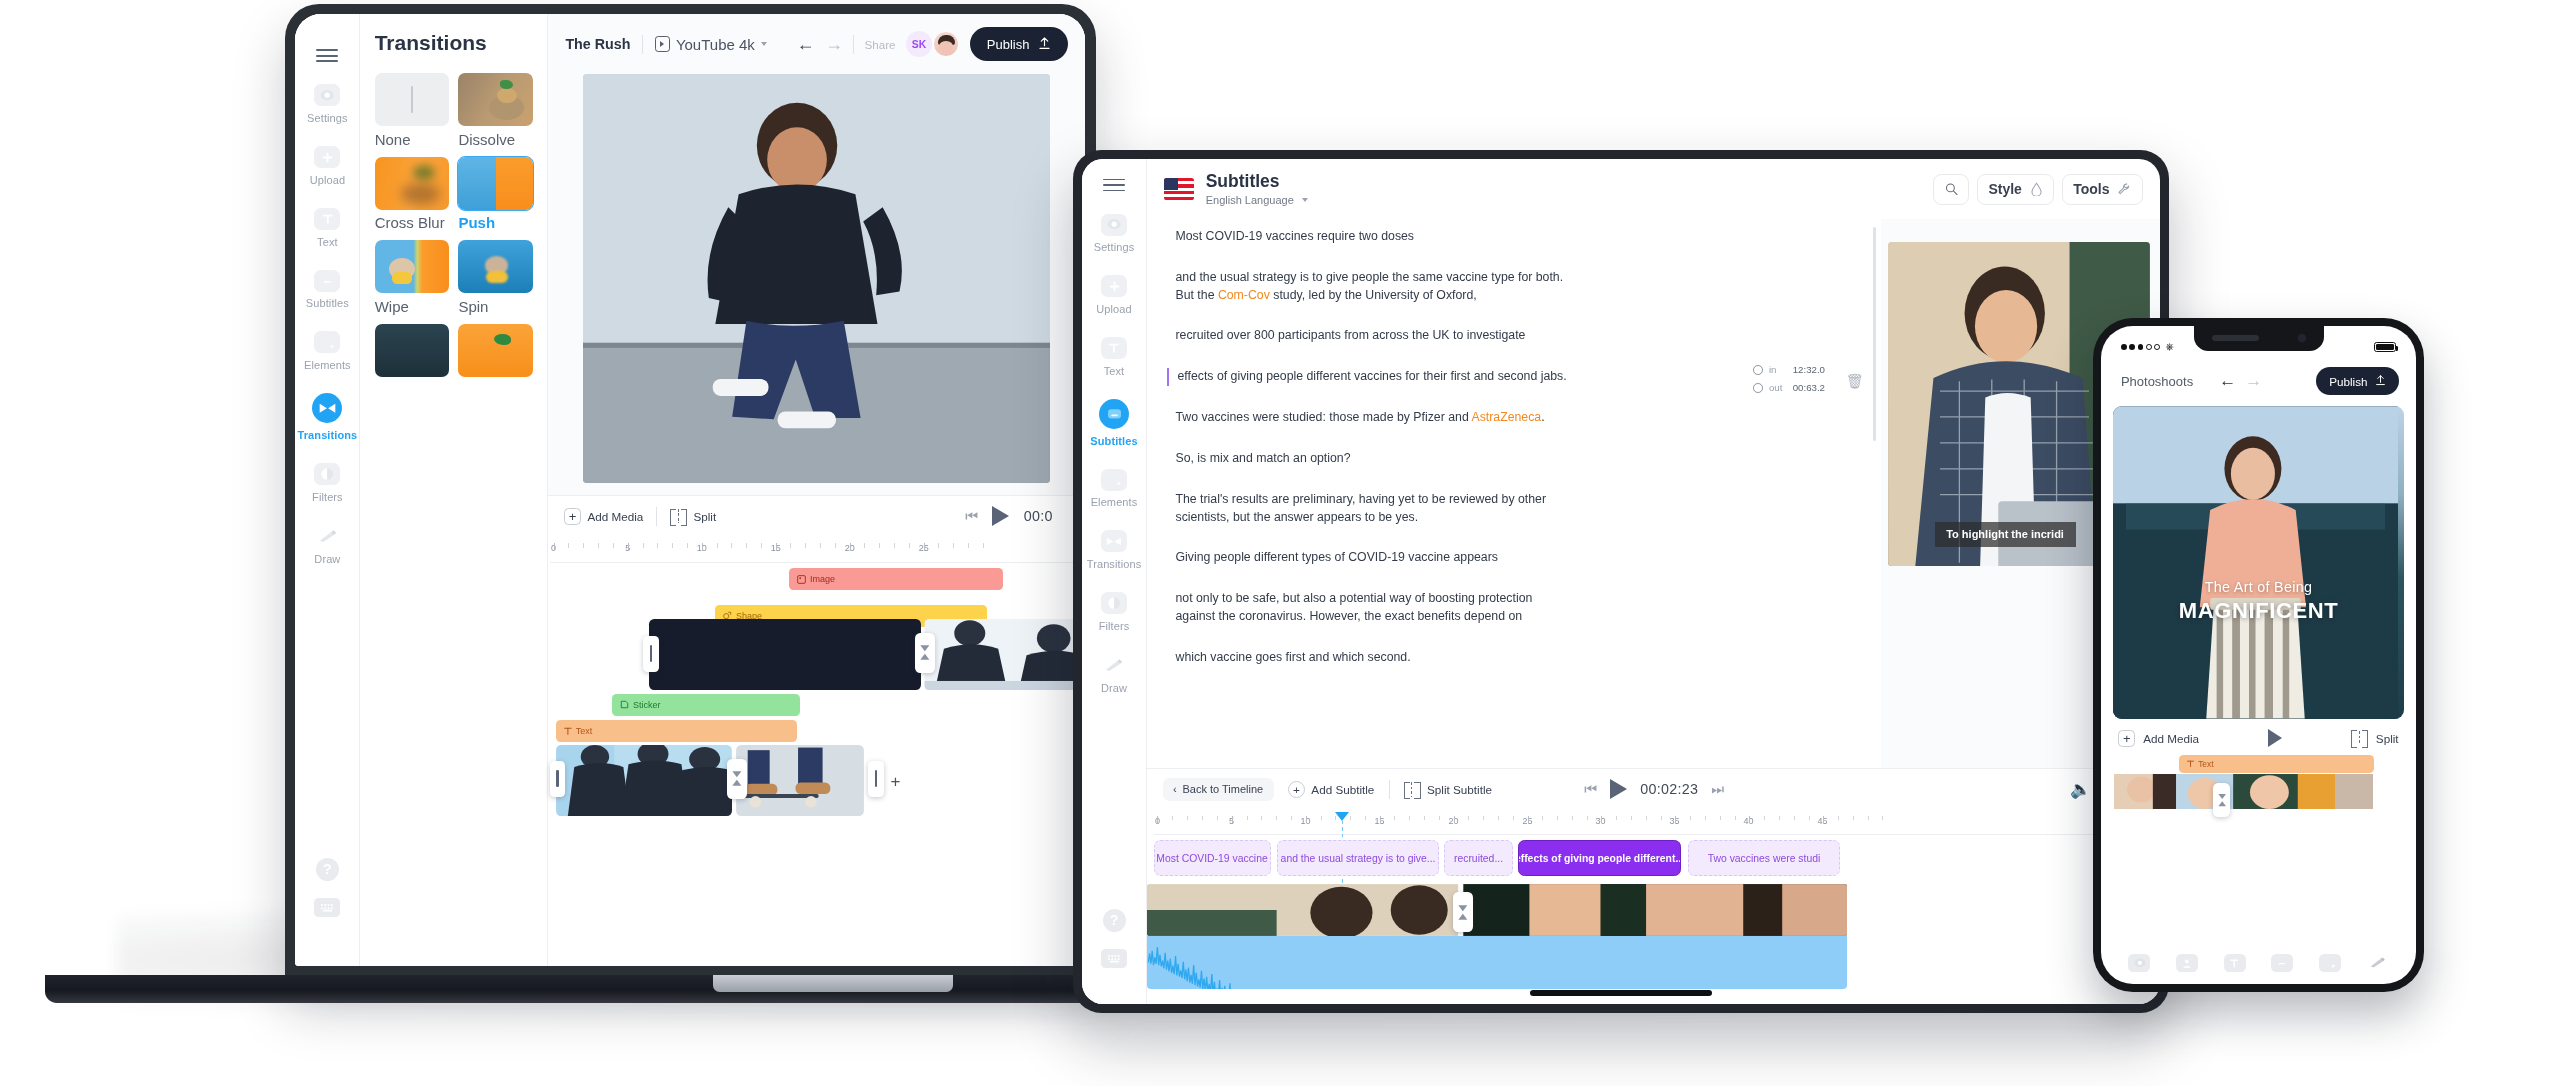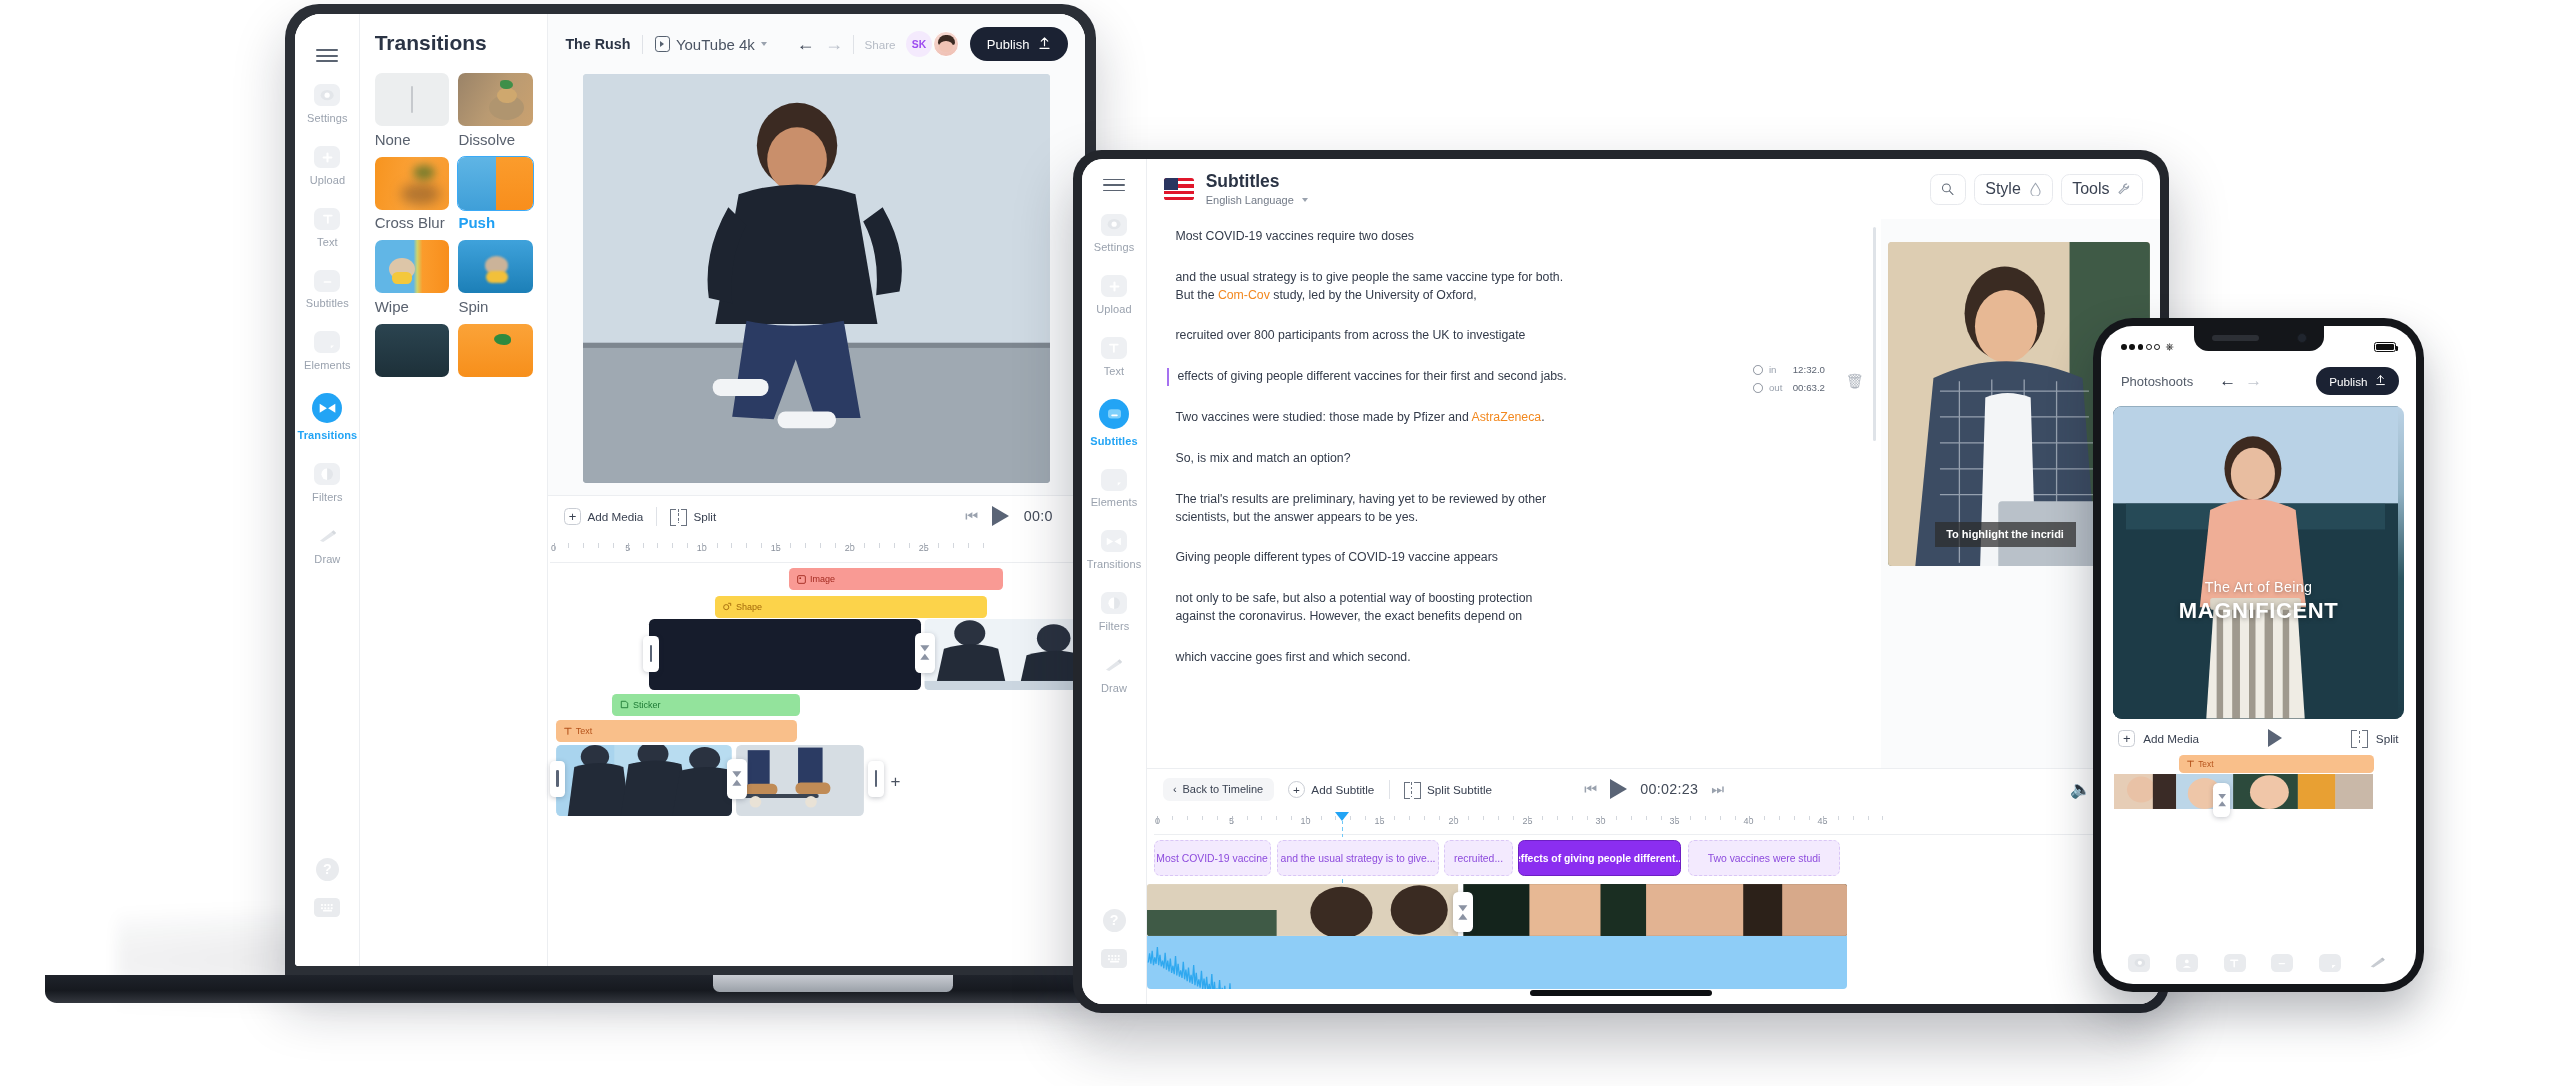--- a/index.html
+++ b/index.html
@@ -139,21 +139,21 @@
   .tb-rail { width:65px; border-right:0.6px solid #eceef1; display:flex; flex-direction:column;
     align-items:center; padding-top:19.5px; position:relative; background:#fff;}
   .tb-main { flex:1; display:flex; flex-direction:column; min-width:0;}
   .tb-top { height:60px; display:flex; align-items:center; gap:11.7px; padding:0 17px;}
   .flag { width:30px; height:22px; border-radius:2.6px; overflow:hidden; position:relative;
     background:repeating-linear-gradient(180deg,#e0162b 0 3.2px,#fff 3.2px 6.5px);}
   .flag i { position:absolute; left:0; top:0; width:13.6px; height:11.7px; background:#2a3560;}
   .tb-title { font-size:17.5px; color:#2b3445; font-weight:700; line-height:1.1;}
   .tb-sub { font-size:11px; color:#727a87; display:flex; align-items:center; gap:7.8px; margin-top:1.9px;}
   .pill { height:31px; border:1px solid #e7e9ed; border-radius:8.4px; display:flex; align-items:center;
-    gap:7.8px; padding:0 10.4px; font-size:16px; color:#3a4252; cursor:pointer; background:#fff;}
+    gap:7.8px; padding:0 10.4px; font-size:14px; color:#3a4252; cursor:pointer; background:#fff;font-weight:bold;}
   .tb-body { flex:1; display:flex; min-width:0;}
   .subs { flex:1; padding:9px 0 0 19.5px; position:relative; min-width:0; overflow:hidden;}
   .sub-line { font-size:12.3px; color:#333b4a; line-height:1.45; margin-bottom:23px; position:relative;
     padding-left:9px;}
   .sub-line.sel { border-left:2.6px solid #a571f0; }
   .sub-line .hl { color:#f2881f; }
   .sub-meta { position:absolute; right:56px; top:-5.2px; font-size:9.7px; color:#5d6573;
     display:flex; flex-direction:column; gap:3.9px;}
   .sub-meta div { display:flex; align-items:center; gap:5.8px;}
   .sub-meta b { font-weight:400; color:#9aa2ae; width:18px;}
@@ -510,21 +510,21 @@
                 </div>
 
               <div style="position:relative;height:233px">
                 <div class="track tk-image" style="left:241px; top:5.2px; width:214px;">
                   <svg width="9" height="9" viewBox="0 0 14 14">
                       <rect x="1" y="1" width="12" height="12" rx="2" fill="none" stroke="#a32a20" stroke-width="1.4"></rect>
                       <circle cx="5" cy="5" r="1.4" fill="#a32a20"></circle>
                     </svg>
                   <span>Image</span>
                 </div>
-                <div class="track tk-shape" style="left:167px; top:33px; width:272px;">
+                <div class="track tk-shape" style="left:167px; top:42px; width:272px;">
                   <svg width="9" height="9" viewBox="0 0 14 14">
                       <circle cx="5" cy="8" r="4" fill="none" stroke="#a3690b" stroke-width="1.4"></circle>
                       <path d="M8 2h4v4" fill="none" stroke="#a3690b" stroke-width="1.4"></path>
                     </svg>
                   <span>Shape</span>
                 </div>
 
                 <div class="clipstrip" style="left:101px; top:56px; width:272px; background:#161c2c;"></div>
                 <div class="clipstrip" style="left:376px; top:56px; width:169px;">
                   <svg width="169" height="71" viewBox="0 0 260 110" style="display:block">

